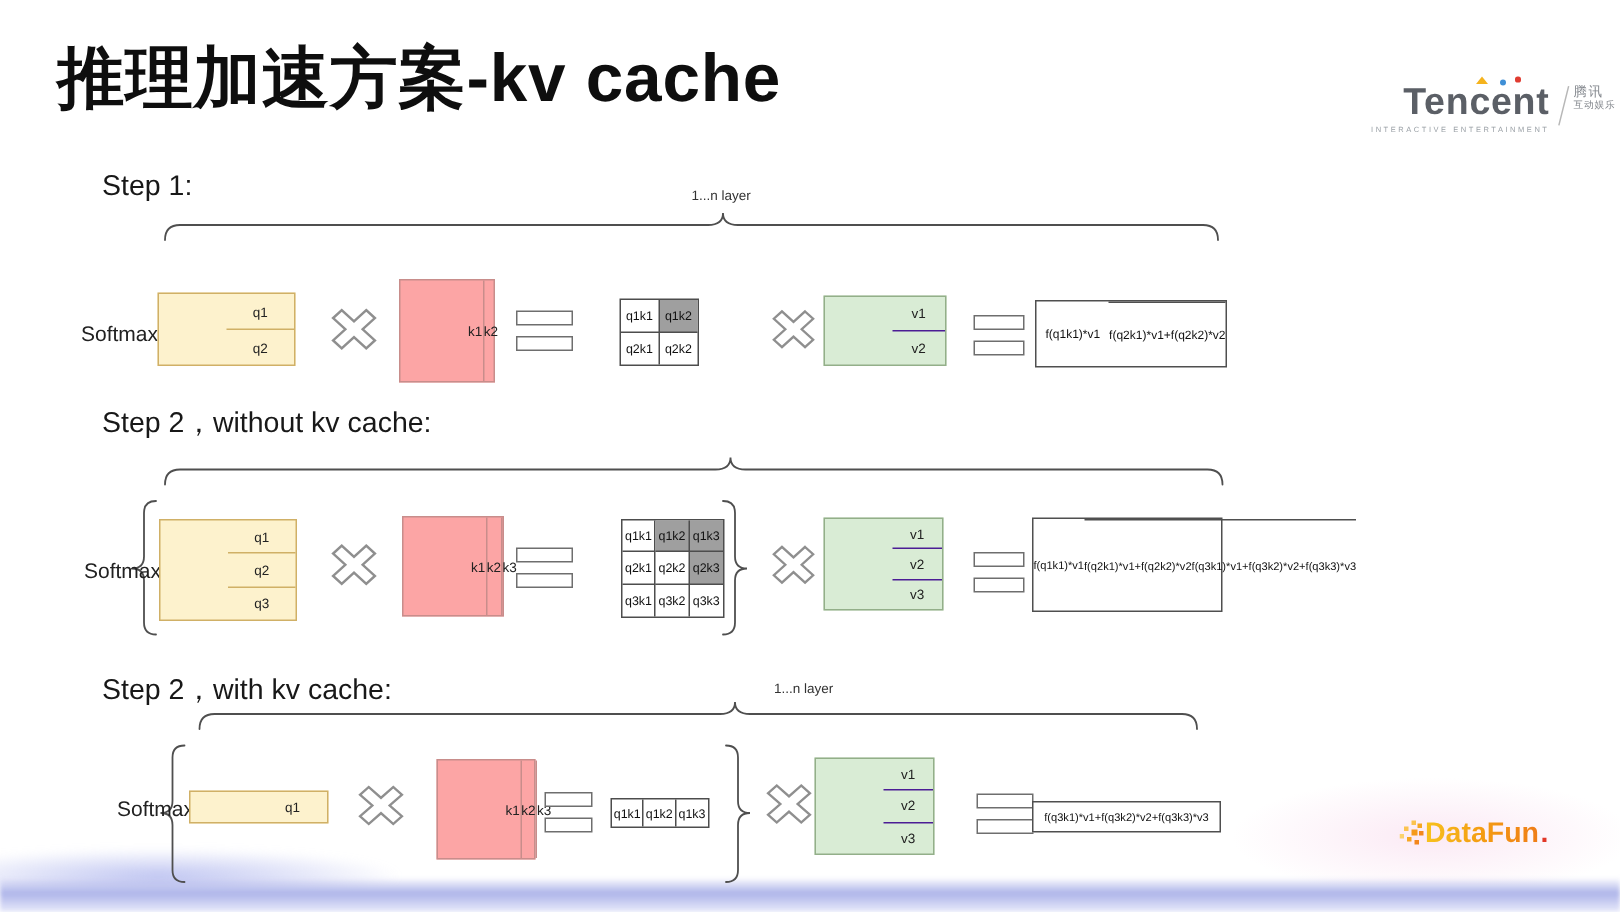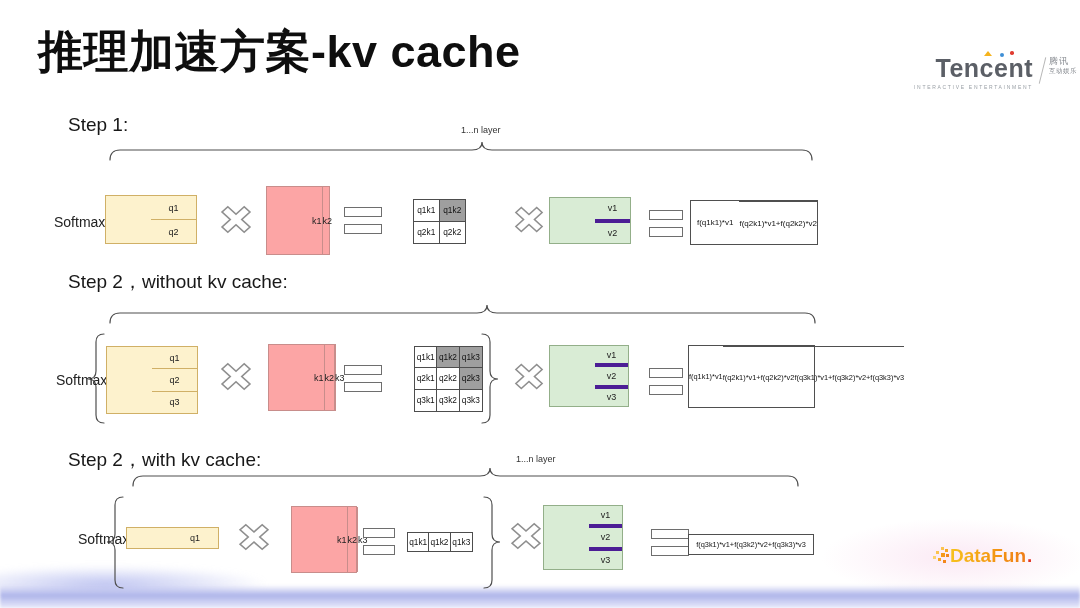--- a/index.html
+++ b/index.html
@@ -17,21 +17,21 @@
   .stack{position:absolute;display:flex;box-sizing:border-box;padding-left:45px;}
   .col{flex-direction:column;}
   .rowdir{flex-direction:row;}
   .stack .cell{flex:1;display:flex;align-items:center;justify-content:center;
                font-size:9px;color:#222;}
   .q{background:#fdf2cd;border:1px solid #d0b066;}
   .q.col .cell + .cell{border-top:1px solid #d0b066;}
   .k{background:#fca5a5;border:1px solid #c88d8b;}
   .k .cell + .cell{border-left:1px solid #c88d8b;}
   .v{background:#d9ecd5;border:1px solid #93af89;}
-  .v .cell + .cell{border-top:4px solid #4c1d95;}
+  .v .cell + .cell{border-top:1px solid #4c1d95;}
 
   
   .matrix{position:absolute;display:grid;border:1.5px solid #4d4d4d;background:#fff;box-sizing:border-box;}
   .g2{grid-template-columns:1fr 1fr;grid-template-rows:1fr 1fr;}
   .g3{grid-template-columns:repeat(3,1fr);grid-template-rows:repeat(3,1fr);}
   .g13{grid-template-columns:repeat(3,1fr);grid-template-rows:1fr;}
   .mcell{display:flex;align-items:center;justify-content:center;font-size:8.3px;color:#111;
          border-right:1.5px solid #4d4d4d;border-bottom:1.5px solid #4d4d4d;white-space:nowrap;}
   .mcell.lc{border-right:none;}
   .mcell.lr{border-bottom:none;}

